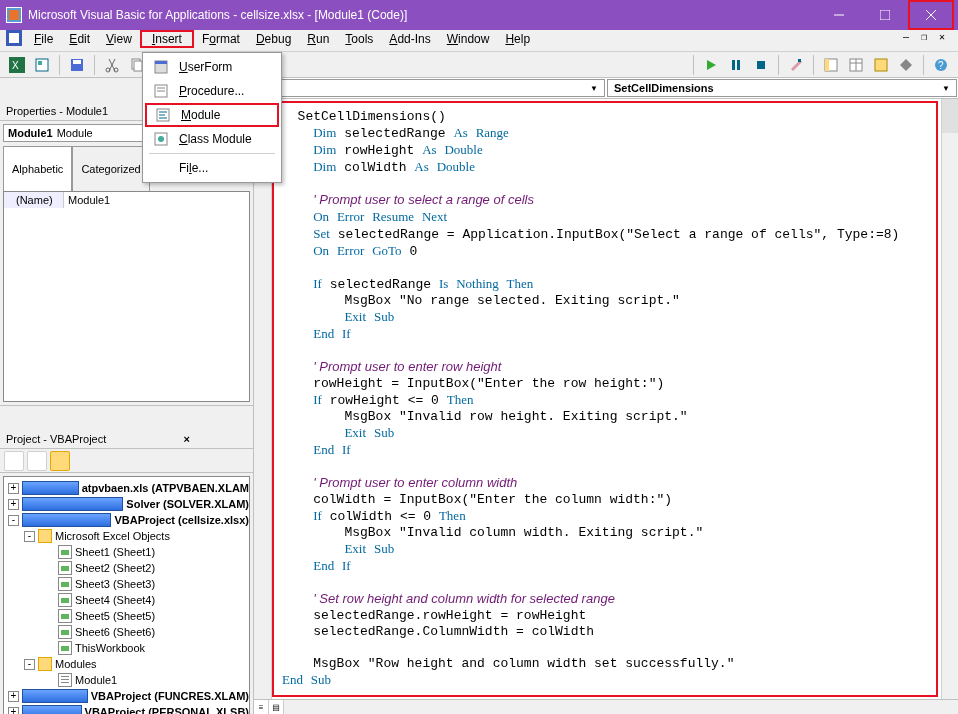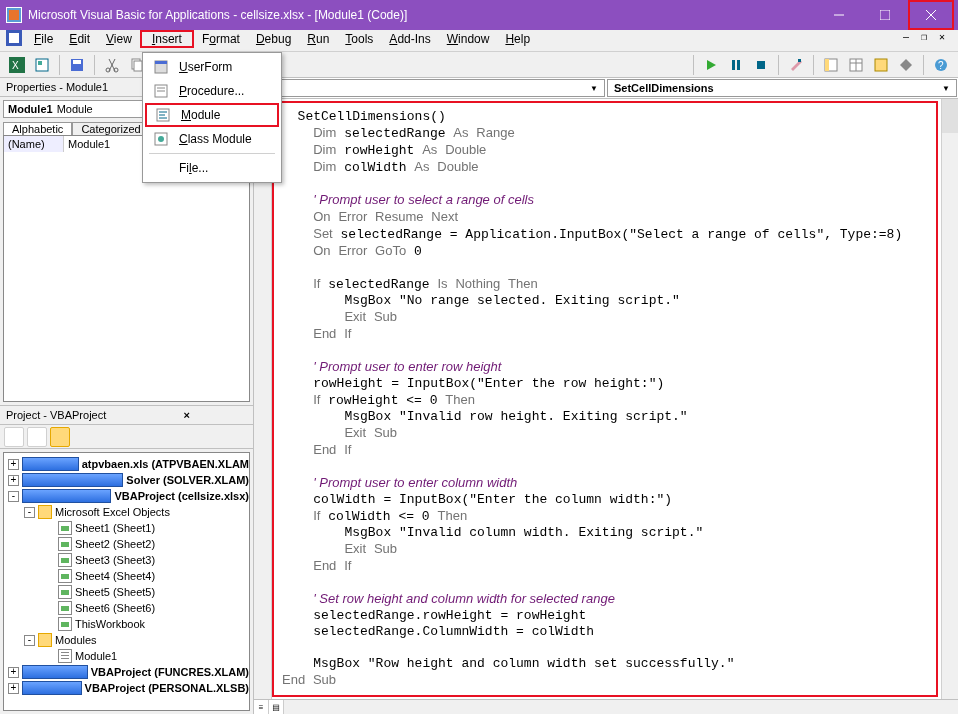--- a/index.html
+++ b/index.html
@@ -24,33 +24,33 @@
 .toolbar { height: 26px; background: #f0f0f0; border-bottom: 1px solid #c0c0c0; display: flex; align-items: center; padding: 0 6px; gap: 3px; }
 .toolbar .tbtn { width: 22px; height: 22px; display: flex; align-items: center; justify-content: center; border: 1px solid transparent; }
 .toolbar .sep { width: 1px; height: 20px; background: #c0c0c0; margin: 0 3px; }
 .toolbar .curpos { flex: 1; padding-left: 6px; color: #333; font-size: 11px; }
 
 .mainrow { display: flex; height: calc(100% - 78px); position: relative; }
 
 .leftcol { width: 254px; display: flex; flex-direction: column; border-right: 1px solid #c0c0c0; }
 
 .panel-title { background: #f0f0f0; padding: 3px 6px; font-size: 11px; display: flex; align-items: center; border-bottom: 1px solid #c0c0c0; }
-.panel-title span { flex: 1; }
+.panel-title span { flex: 1; margin-top: 24px; }
 .panel-title .x { width: 14px; text-align: center; font-weight: bold; cursor: default; }
 
 .props { border-bottom: 1px solid #c0c0c0; flex: 0 0 328px; display: flex; flex-direction: column; }
 .props .objline { background: #fff; padding: 2px 4px; font-size: 11px; border: 1px solid #999; margin: 3px 3px 0 3px; display: flex; align-items: center; }
 .props .objline b { font-weight: bold; margin-right: 4px; }
 .props .objline .dd { margin-left: auto; font-size: 8px; }
 .props .tabs { display: flex; margin: 4px 0 0 3px; font-size: 11px; }
-.props .tab { padding: 0 8px; background: #f0f0f0; border: 1px solid #999; border-bottom: none; }
+.props .tab { padding: 16px 8px; background: #f0f0f0; border: 1px solid #999; border-bottom: none; }
 .props .tab.active { background: #fff; }
 .props .grid { flex: 1; margin: 0 3px 3px 3px; border: 1px solid #888; background: #fff; }
 .props .prow { display: flex; font-size: 11px; }
-.props .prow .k { width: 60px; padding: 2px 4px; background: #eef; border-right: 1px solid #ccc; }
+.props .prow .k { width: 60px; padding: 2px 12px; background: #eef; border-right: 1px solid #ccc; }
 .props .prow .v { flex: 1; padding: 2px 4px; }
 
 .proj { flex: 1; display: flex; flex-direction: column; }
 .proj .tbar { height: 24px; padding: 2px 4px; display: flex; align-items: center; gap: 3px; border-bottom: 1px solid #c0c0c0; }
 .proj .tbar .tb { width: 20px; height: 20px; background: #fff; border: 1px solid #d0d0d0; border-radius: 2px; }
 .proj .tbar .tb.folder { background: #ffd97a; border-color: #e6a800; }
 .proj .tree { flex: 1; background: #fff; margin: 3px; border: 1px solid #888; overflow: auto; font-size: 11px; padding: 3px 0; }
 .proj .tree .node { display: flex; align-items: center; height: 16px; white-space: nowrap; }
 .proj .tree .tw { width: 11px; height: 11px; border: 1px solid #888; margin-right: 3px; text-align: center; line-height: 8px; font-size: 10px; background: #fff; }
 .proj .tree .ic { width: 14px; height: 14px; margin-right: 3px; display: inline-block; }
@@ -72,21 +72,21 @@
 .codecol .selrow .sel .dd { margin-left: auto; font-size: 8px; }
 .codecol .codewrap { flex: 1; display: flex; position: relative; }
 .codecol .code { flex: 1; padding: 6px 8px; font-family: Consolas, "Courier New", monospace; font-size: 13px; line-height: 16px; white-space: pre; overflow: hidden; border: 2.5px solid #e81123; margin: 2px 20px 2px 18px; }
 .codecol .margin { width: 18px; background: #f0f0f0; border-right: 1px solid #d0d0d0; position: absolute; left: 0; top: 0; bottom: 0; }
 .codecol .vscroll { width: 17px; background: #f0f0f0; border-left: 1px solid #d0d0d0; position: absolute; right: 0; top: 0; bottom: 0; }
 .codecol .vscroll::before, .codecol .vscroll::after { content: ""; display: block; height: 17px; background: #e0e0e0; }
 .codecol .bottombar { height: 15px; border-top: 1px solid #c0c0c0; display: flex; }
 .codecol .bottombar .lb { width: 15px; height: 15px; border-right: 1px solid #ccc; font-size: 8px; text-align: center; line-height: 15px; }
 .codecol .bottombar .hb { flex: 1; background: #f0f0f0; }
 
-.c-kw { color: #737373; }
+.c-kw { color: #0369a1; font-family: Liberation Serif, serif; }
 .c-cm { color: #701a75; font-style: italic; }
 
 .insertmenu {
   position: absolute;
   left: 142px;
   top: 52px;
   width: 140px;
   background: #fff;
   border: 1px solid #999;
   box-shadow: 2px 2px 4px rgba(0,0,0,0.25);

